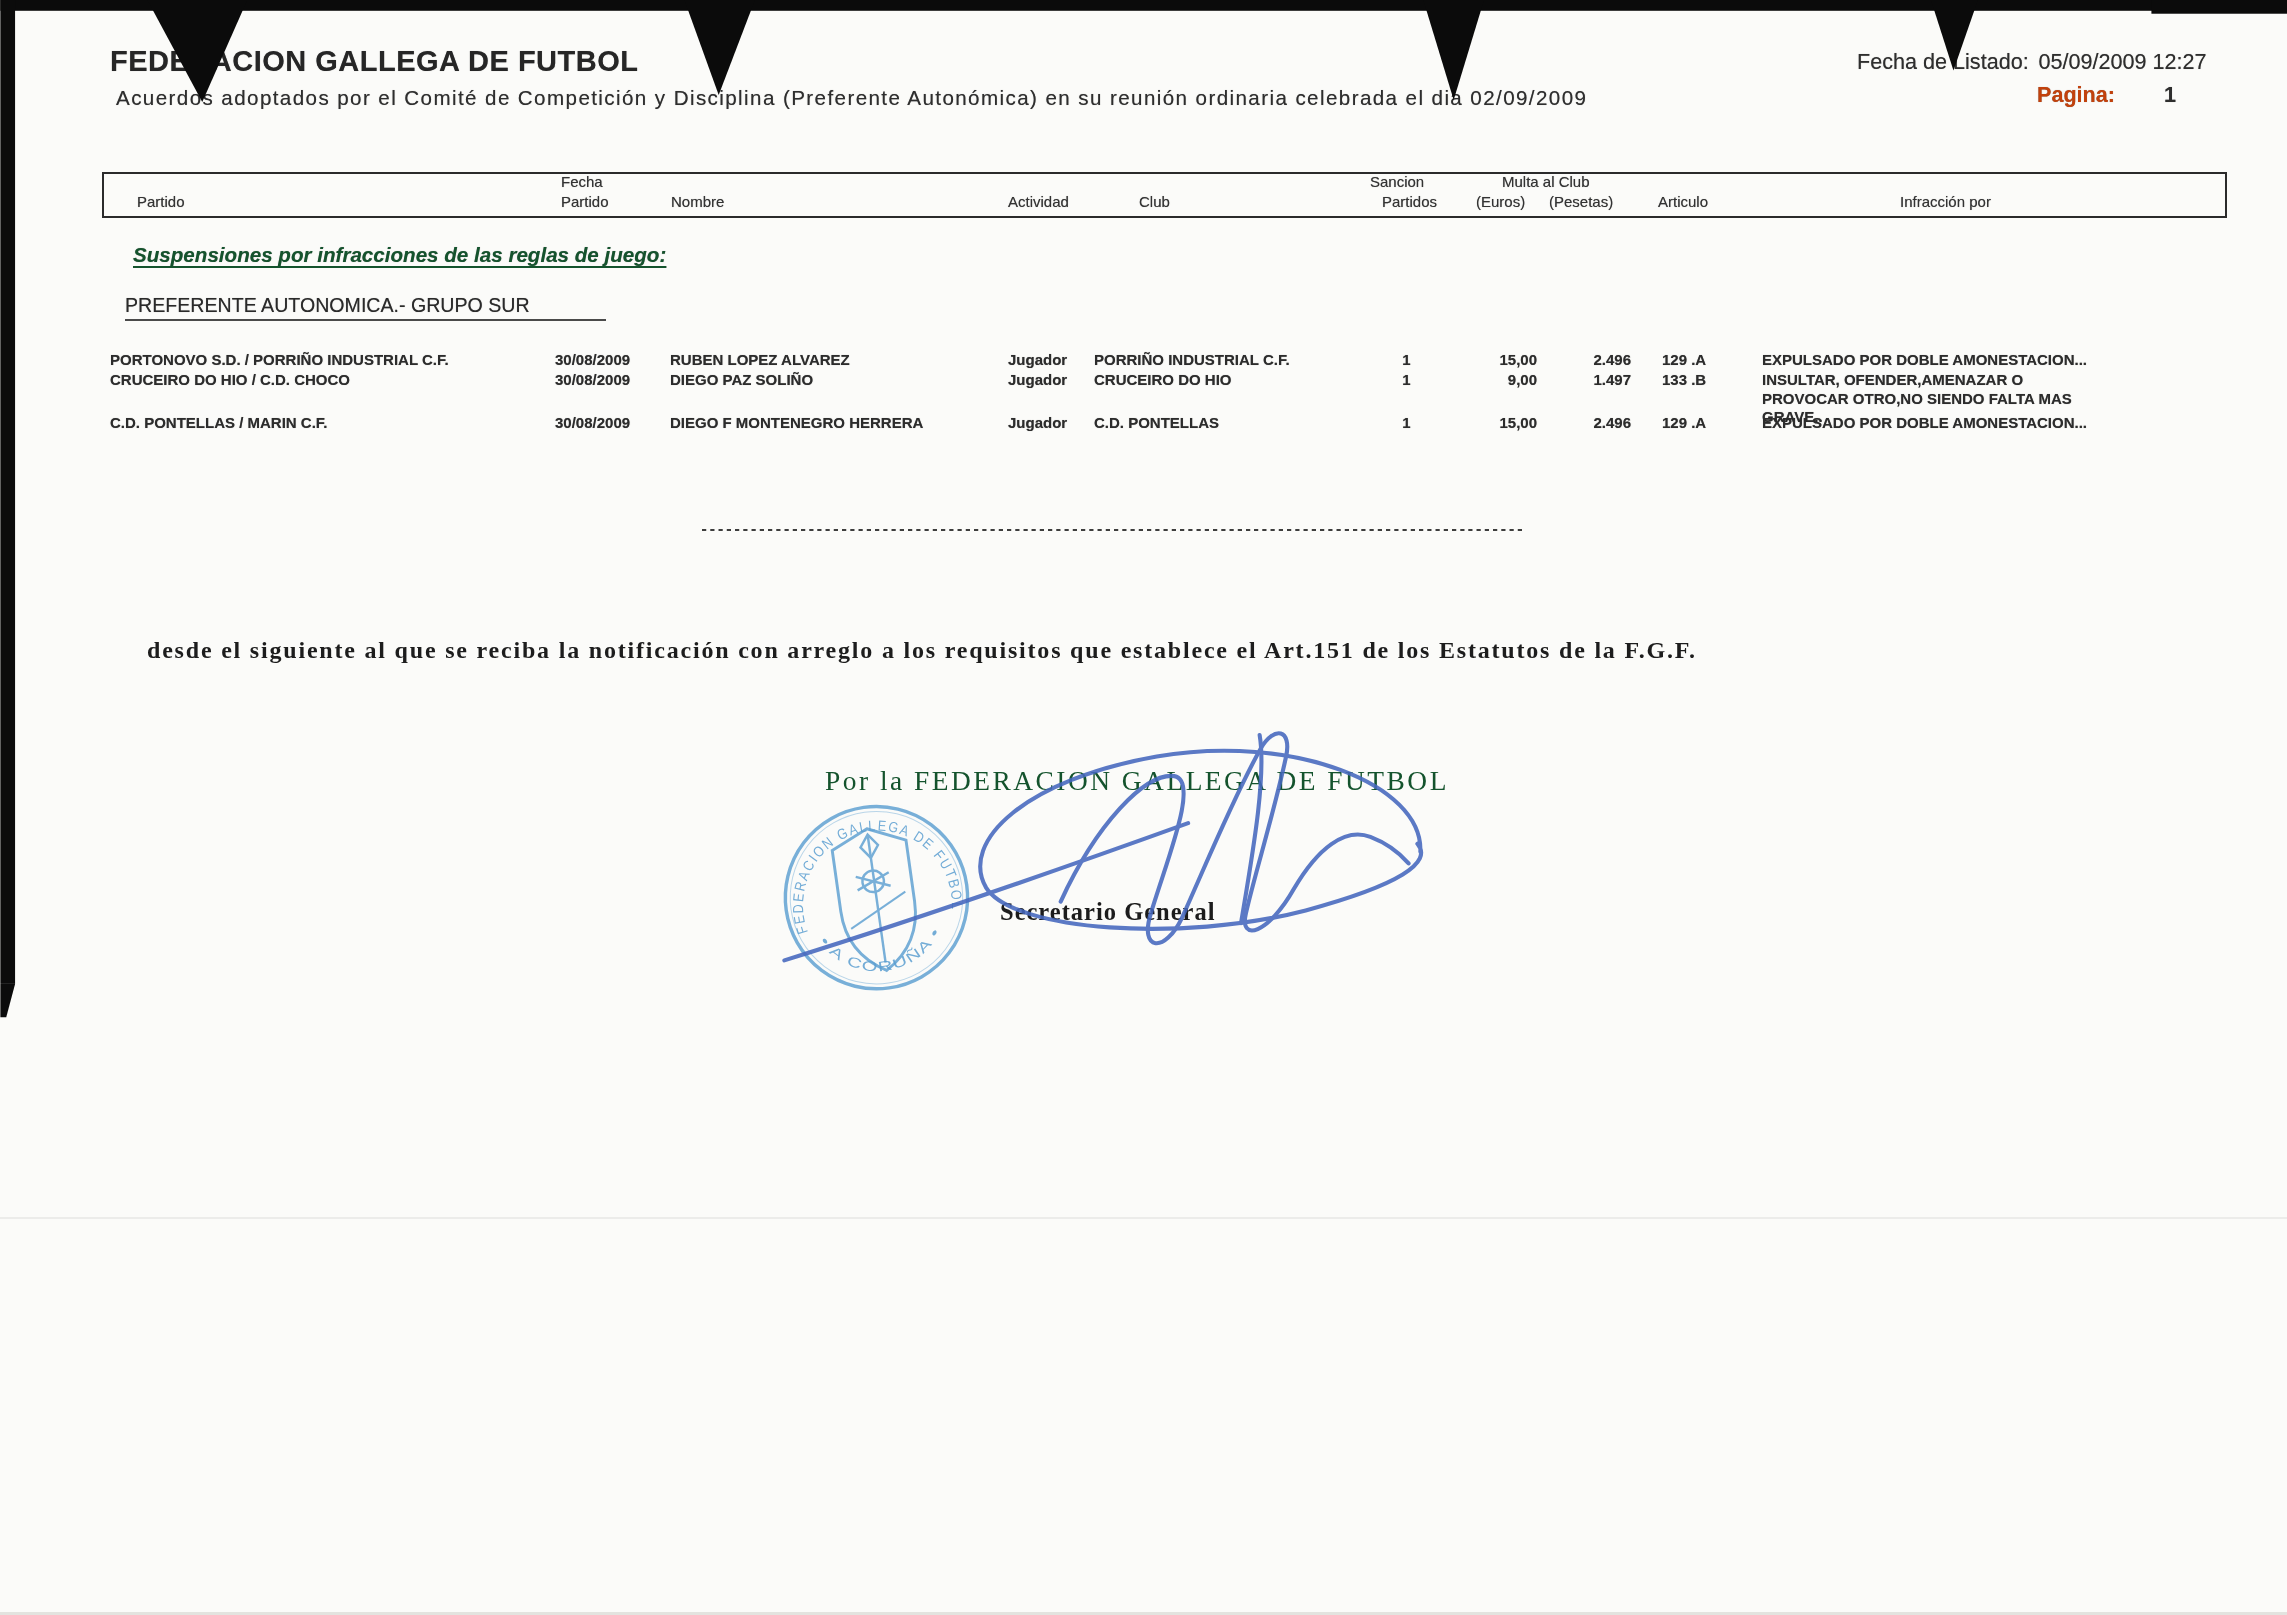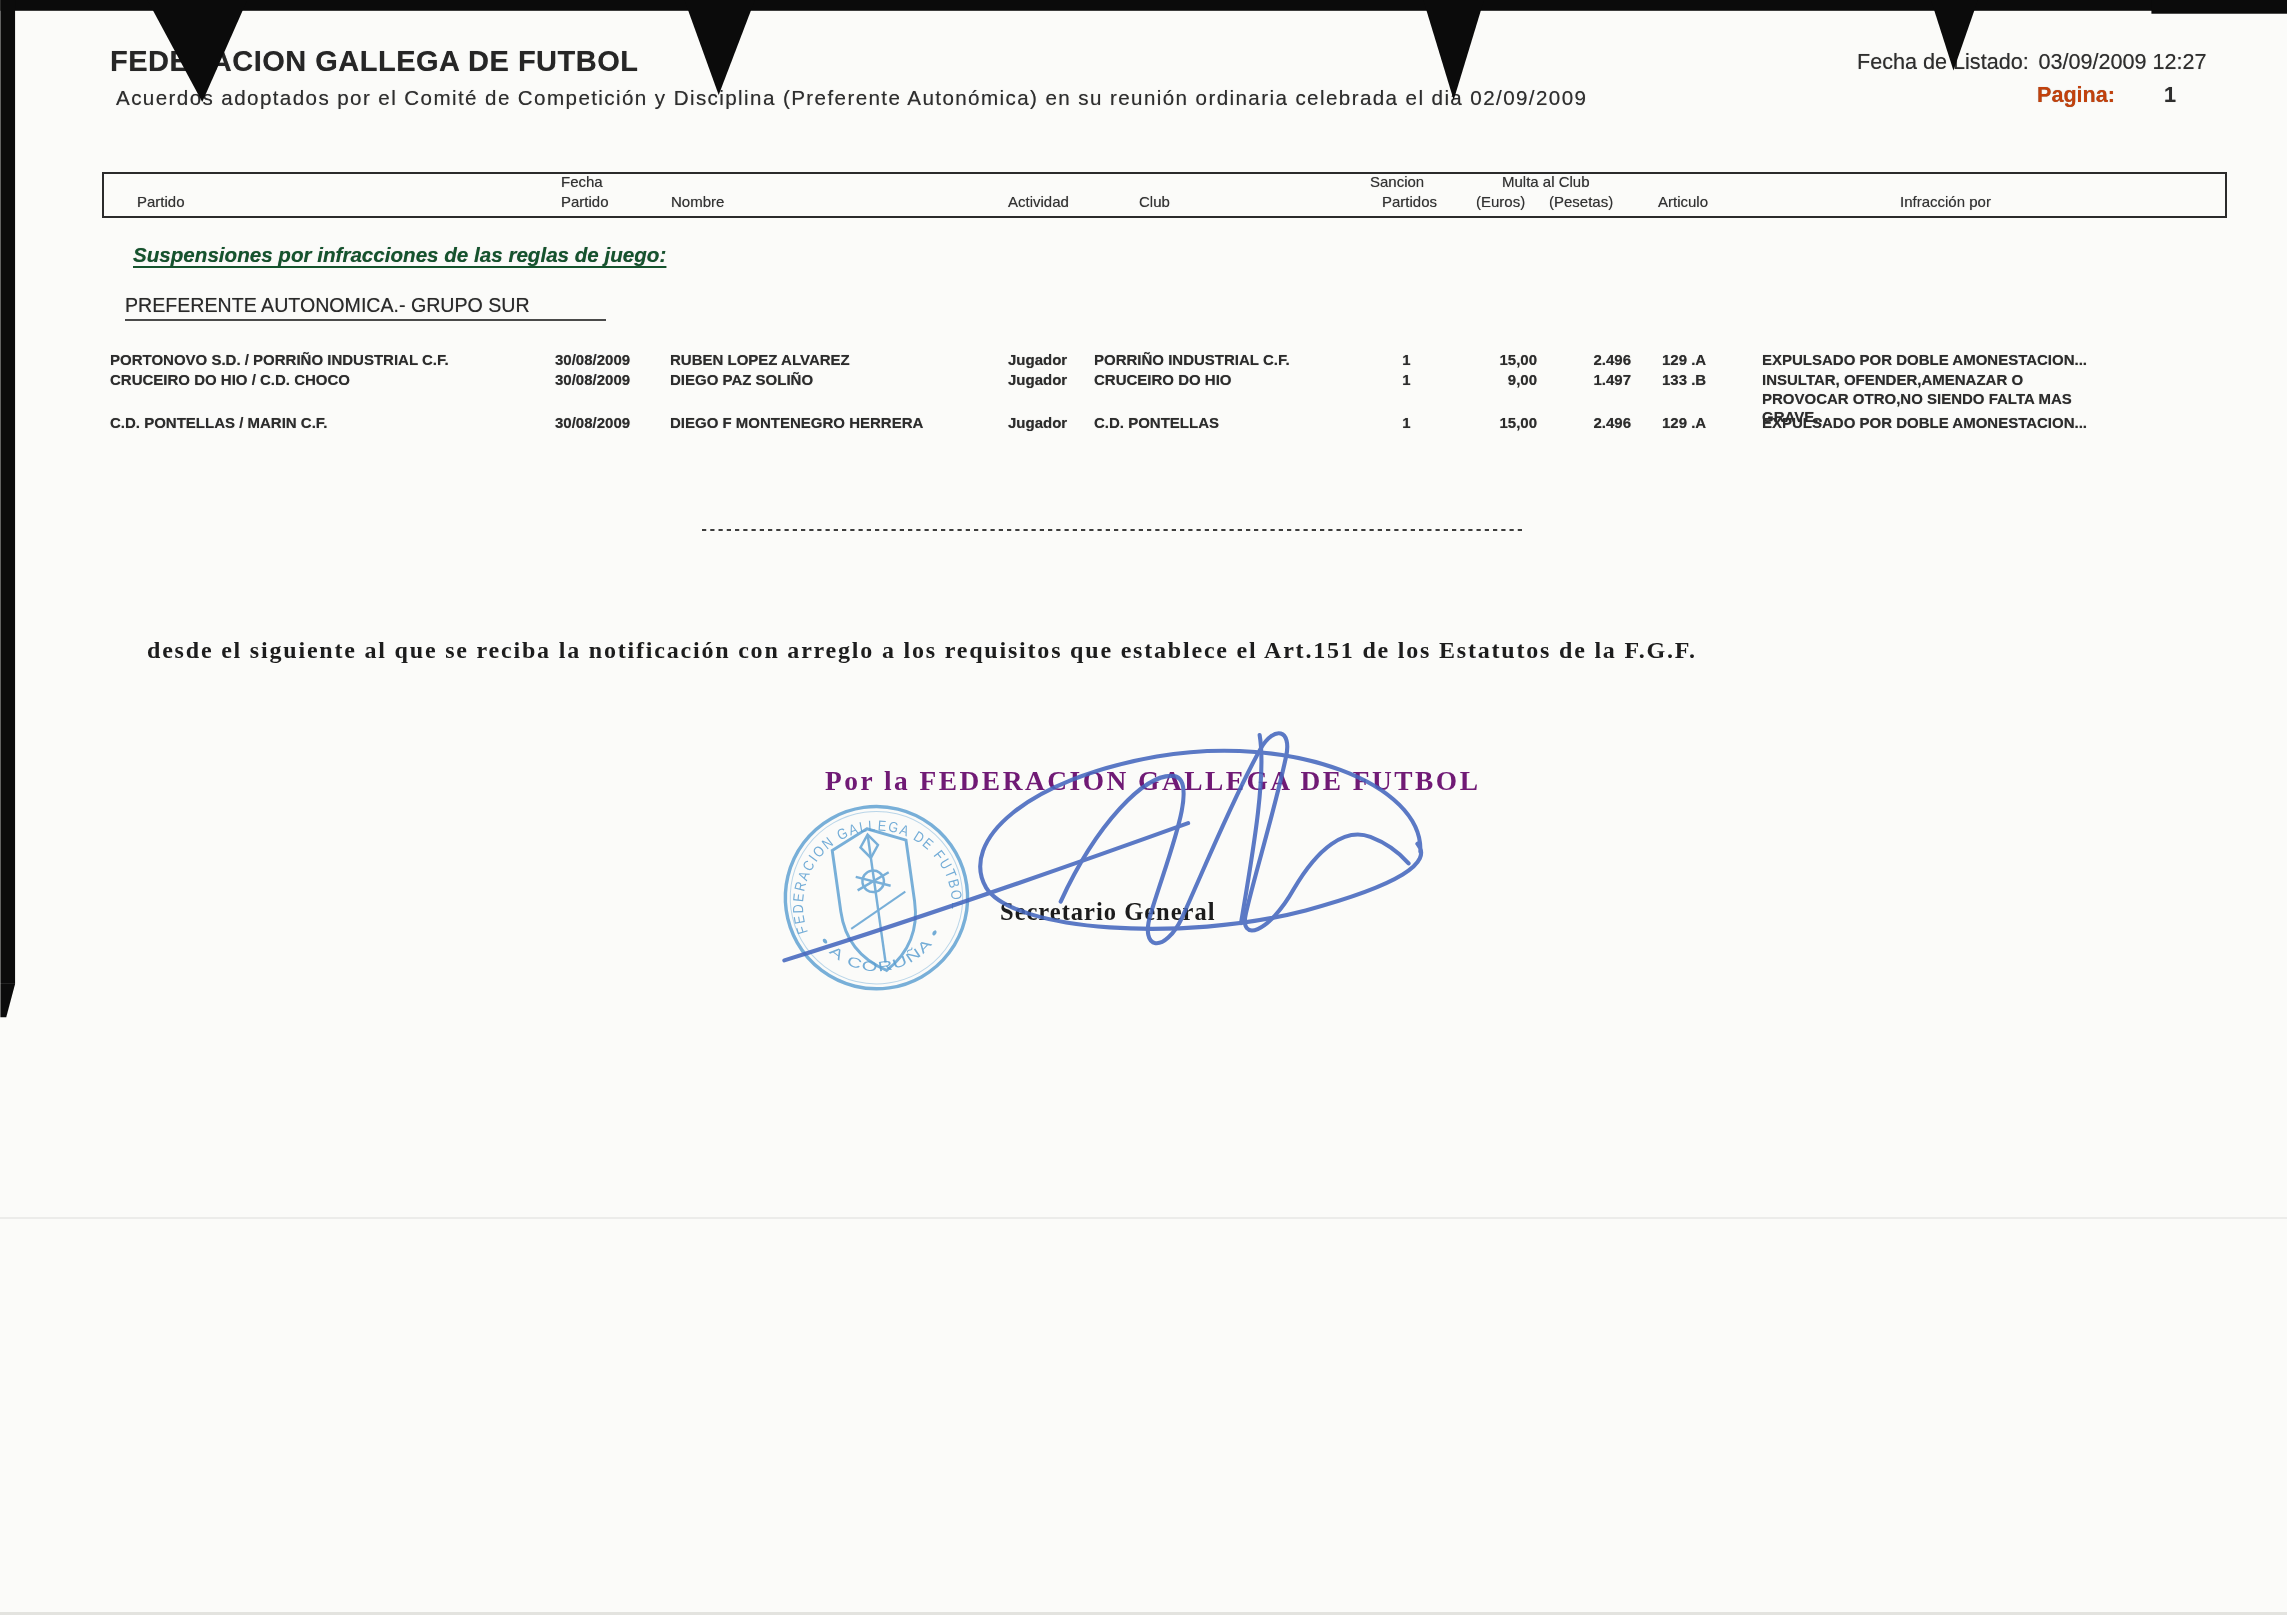--- a/index.html
+++ b/index.html
@@ -40,36 +40,36 @@
   .c-infraccion{left:1762px;width:345px;white-space:normal;}
   
   .dashed-sep{left:700px;top:521px;font-family:"DejaVu Sans Mono",monospace;font-size:13.7px;
     font-weight:bold;color:#3d3d3d;letter-spacing:0;}
   
   .serif{font-family:"Liberation Serif",serif;}
   .res-line{font-weight:bold;font-size:24px;letter-spacing:1.8px;color:#1d1d1d;}
   .res-1{left:165px;top:600px;}
   .res-2{left:147px;top:637px;}
   
-  .org-line{left:825px;top:766px;font-weight:bold;font-size:27.4px;letter-spacing:2.5px;color:#701a75;}
+  .org-line{left:825px;top:766px;font-weight:normal;font-size:27.4px;letter-spacing:2.5px;color:#14532d;}
   .role-line{left:1000px;top:898px;font-weight:bold;font-size:24.5px;letter-spacing:1px;color:#1c1c1c;}
   
   #overlay{position:absolute;left:0;top:0;pointer-events:none;}
   .fold-line{left:0;top:1217px;width:2288px;height:2px;background:#ececea;}
   .bottom-edge{left:0;top:1612px;width:2288px;height:2.9px;background:#e3e3df;}
 </style>
 </head>
 <body>
 
 <div id="page">
 
   <div class="abs scan doc-title">FEDERACION GALLEGA DE FUTBOL</div>
   <div class="abs scan doc-subtitle">Acuerdos adoptados por el Comité de Competición y Disciplina (Preferente Autonómica) en su reunión ordinaria celebrada el dia 02/09/2009</div>
   <div class="abs scan listing">
-    <span>Fecha de Listado:</span><span class="val">03/09/2009 12:27</span>
+    <span>Fecha de Listado:</span><span class="val">05/09/2009 12:27</span>
   </div>
   <div class="abs scan pagina">Pagina:</div>
   <div class="abs scan pagenum">1</div>
 
   <div class="abs thead-box"></div>
   <span class="hlabel scan" style="left:137px;top:193px">Partido</span>
   <span class="hlabel scan" style="left:561px;top:173px">Fecha</span>
   <span class="hlabel scan" style="left:561px;top:193px">Partido</span>
   <span class="hlabel scan" style="left:671px;top:193px">Nombre</span>
   <span class="hlabel scan" style="left:1008px;top:193px">Actividad</span>

